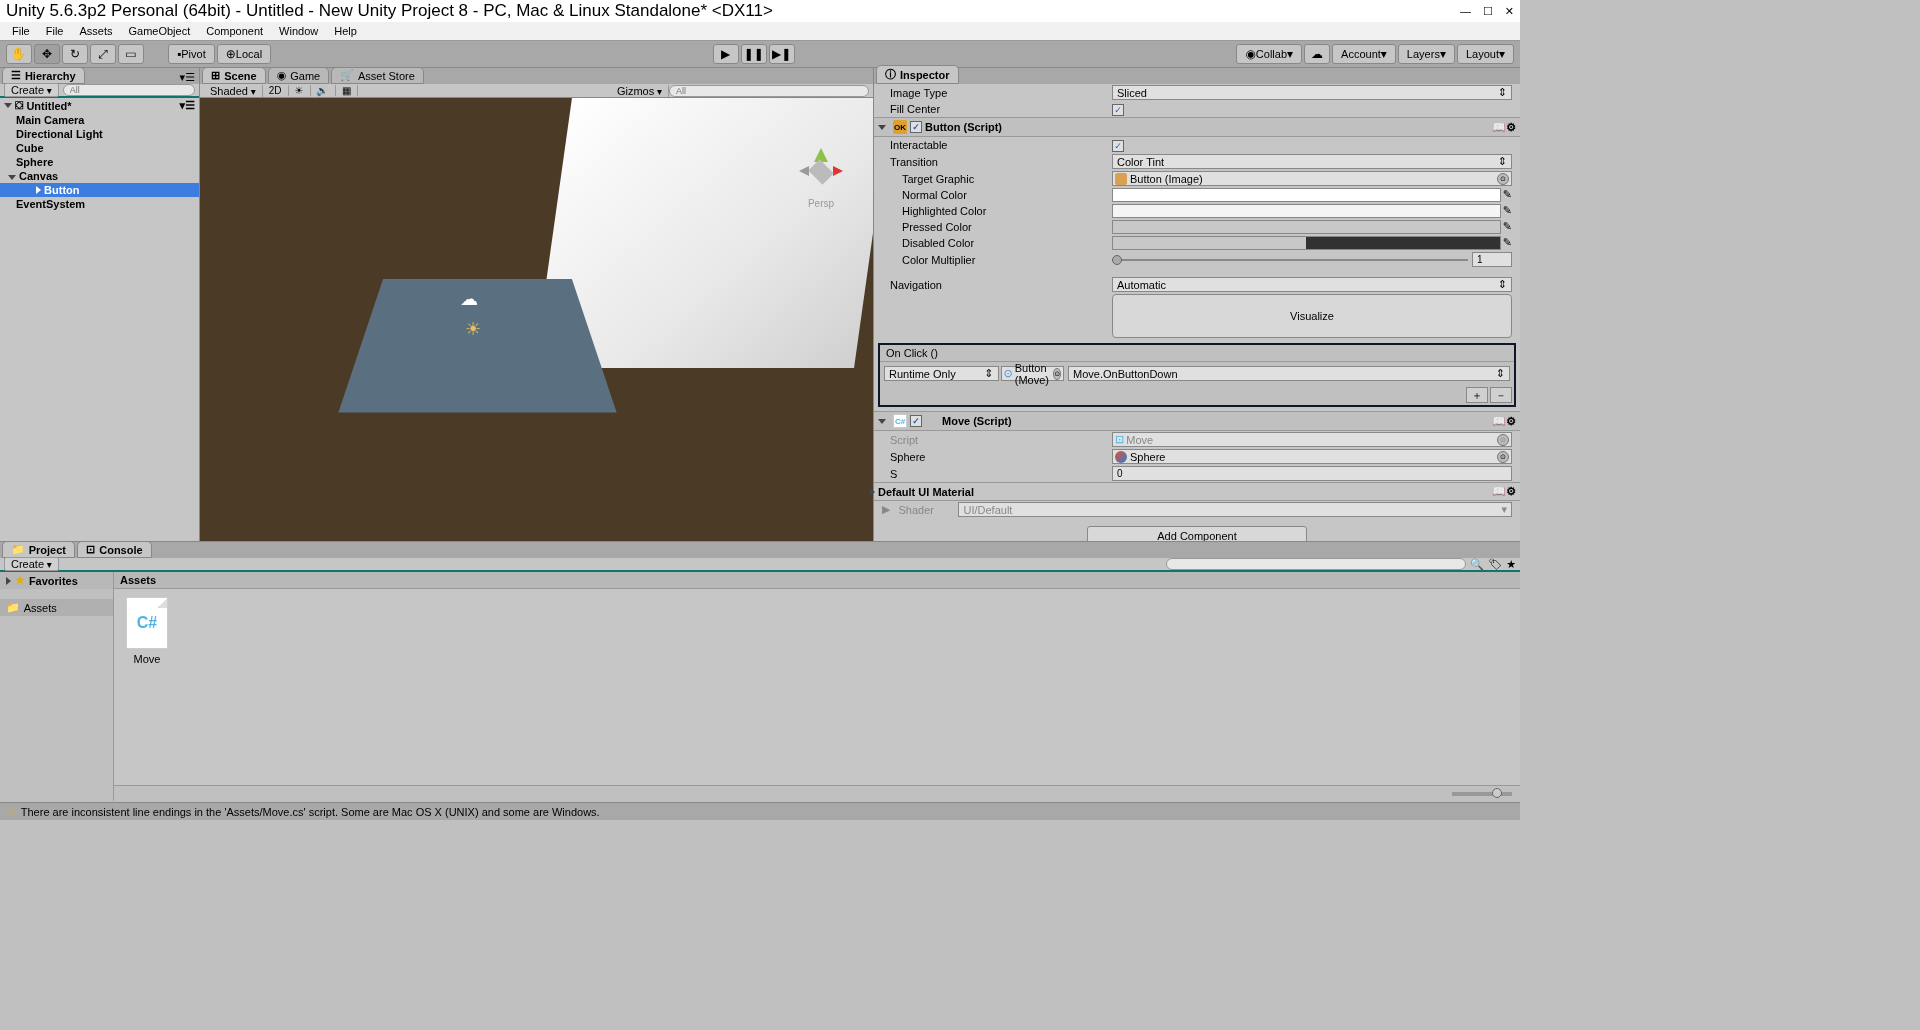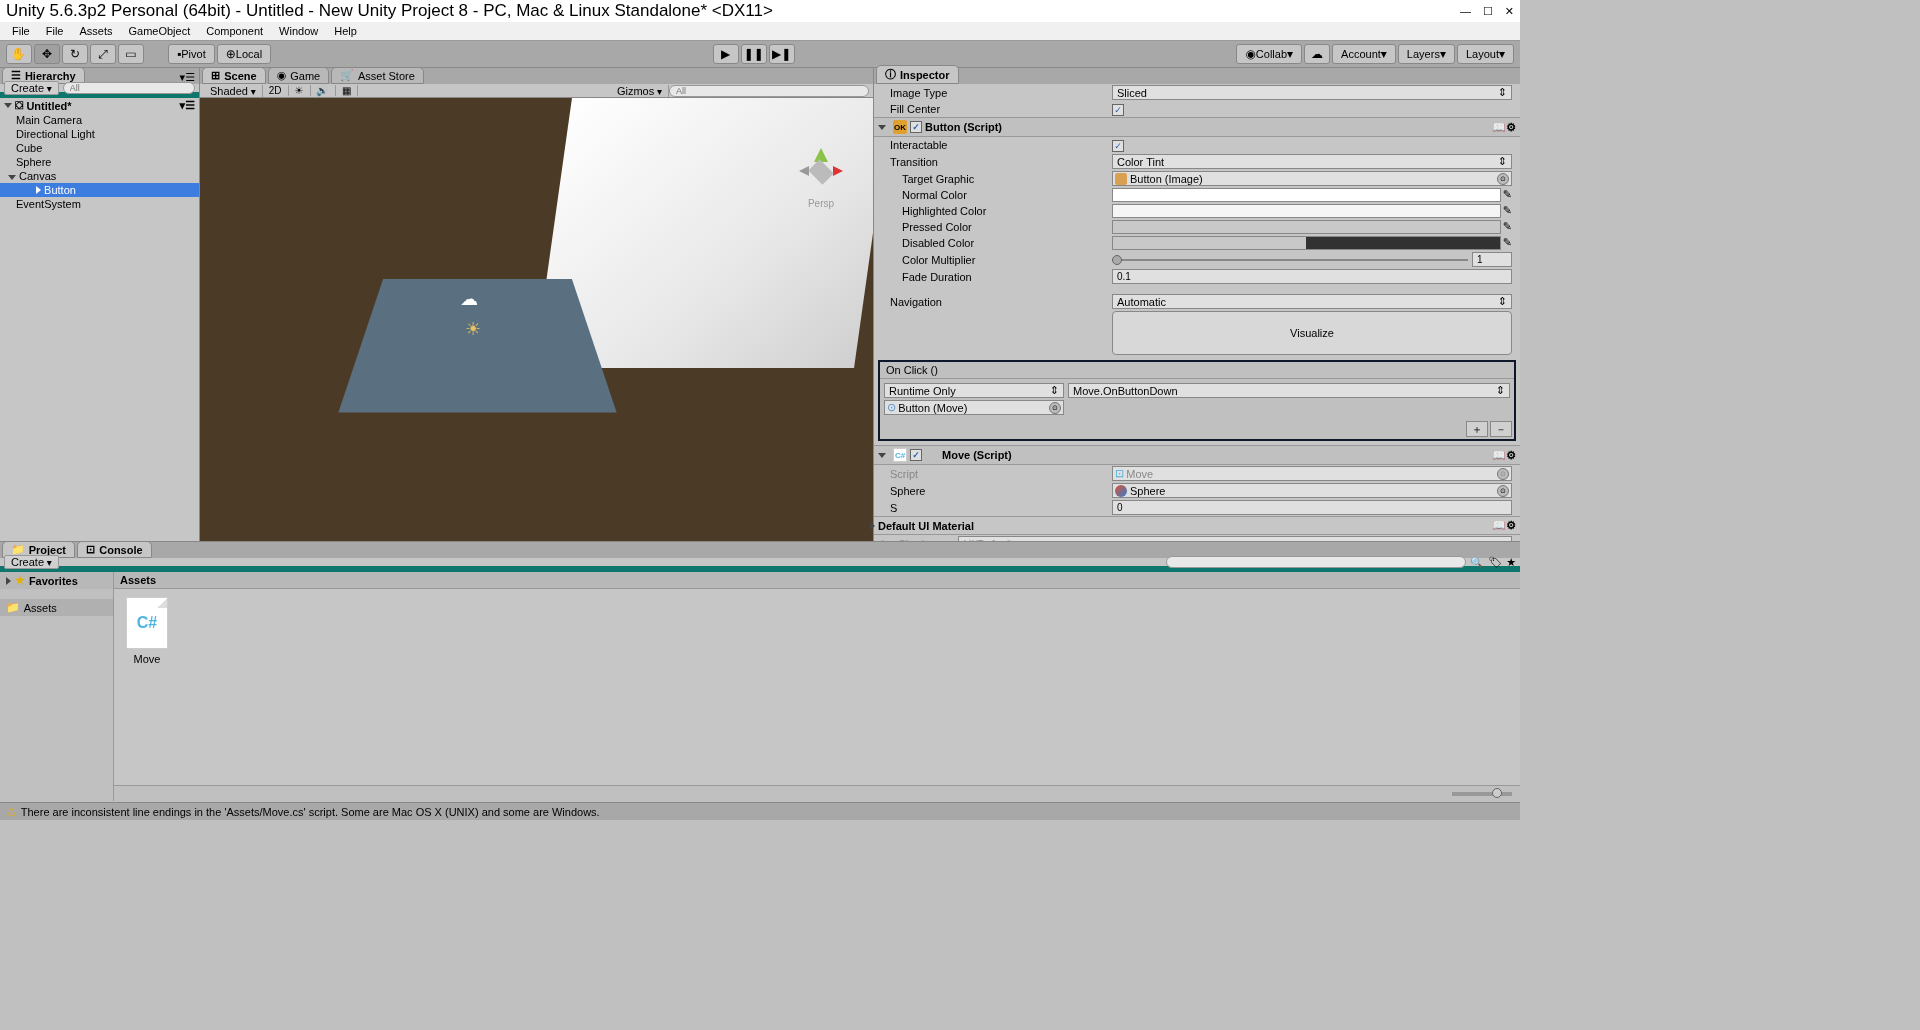--- a/index.html
+++ b/index.html
@@ -11,25 +11,25 @@
 .menubar { background: #f0f0f0; height: 19px; display: flex; align-items: center; padding: 0 4px; border-bottom: 1px solid #999; }
 .menubar-item { padding: 0 8px; cursor: pointer; }
 .toolbar { background: #a8a8a8; height: 27px; display: flex; align-items: center; padding: 0 6px; justify-content: space-between; border-bottom: 1px solid #888; }
 .toolbar-group { display: flex; gap: 2px; align-items: center; }
 .toolbar-btn { background: #c6c6c6; border: 1px solid #888; border-radius: 3px; width: 26px; height: 20px; display: inline-flex; align-items: center; justify-content: center; cursor: pointer; font-size: 12px; }
 .toolbar-btn-wide { width: auto; padding: 0 8px; }
 .main-area { display: flex; height: 473px; }
 .left-col { width: 200px; display: flex; flex-direction: column; border-right: 1px solid #888; }
 .panel-tab { background: #c6c6c6; border: 1px solid #888; border-radius: 5px 5px 0 0; padding: 1px 8px; display: flex; align-items: center; gap: 4px; font-weight: bold; font-size: 11px; }
 .panel-tabs-row { display: flex; background: #a8a8a8; height: 16px; align-items: flex-end; padding-left: 2px; }
-.panel-header { background: #c6c6c6; height: 14px; display: flex; align-items: center; padding: 0 4px; border-bottom: 6px solid #0f766e; }
+.panel-header { background: #c6c6c6; height: 14px; display: flex; align-items: center; padding: 0 4px; border-bottom: 2px solid #0f766e; }
 .panel-header-btn { background: #d0d0d0; border: 1px solid #999; padding: 0 6px; margin-right: 4px; cursor: pointer; font-size: 10px; border-radius: 2px; }
 .search-field { flex: 1; background: #e8e8e8; border: 1px solid #999; border-radius: 8px; padding: 0 6px; height: 12px; font-size: 9px; color: #888; }
 .hierarchy-tree { background: #c6c6c6; flex: 1; overflow: auto; }
-.tree-item { padding: 1px 4px 1px 16px; cursor: pointer; }
+.tree-item { padding: 1px 4px 1px 16px; cursor: pointer; font-weight: bold; }
 .tree-item.root { padding-left: 4px; font-weight: bold; display: flex; align-items: center; gap: 3px; }
 .tree-item.selected { background: #3e7de0; color: #fff; }
 .tree-item.nested { padding-left: 36px; }
 .center-col { flex: 1; display: flex; flex-direction: column; background: #383838; }
 .scene-tabs { display: flex; background: #a8a8a8; height: 16px; align-items: flex-end; padding-left: 2px; gap: 2px; }
 .scene-tabs .panel-tab { background: #b8b8b8; font-weight: normal; }
 .scene-tabs .panel-tab.active { background: #c6c6c6; font-weight: bold; }
 .scene-toolbar { background: #c6c6c6; height: 14px; display: flex; align-items: center; padding: 0 4px; border-bottom: 1px solid #888; }
 .scene-toolbar-item { padding: 0 6px; border-right: 1px solid #999; font-size: 10px; cursor: pointer; }
 .scene-view { flex: 1; background: linear-gradient(180deg, #4b3a26 0%, #4b3a26 100%); position: relative; overflow: hidden; }
@@ -48,21 +48,21 @@
 .component-header { background: #c0c0c0; display: flex; align-items: center; padding: 2px 4px; border-top: 1px solid #999; border-bottom: 1px solid #999; font-weight: bold; cursor: pointer; }
 .component-header .foldout { margin-right: 4px; }
 .color-swatch { width: 100%; height: 14px; border: 1px solid #888; }
 .slider-row { display: flex; align-items: center; gap: 4px; }
 .slider-track { flex: 1; height: 2px; background: #888; position: relative; }
 .slider-thumb { position: absolute; left: 0; top: -4px; width: 10px; height: 10px; background: #aaa; border-radius: 50%; border: 1px solid #666; }
 .visualize-btn { width: 100%; background: #d8d8d8; border: 1px solid #888; padding: 15px; text-align: center; cursor: pointer; border-radius: 4px; }
 .onclick-section { border: 2px solid #0f172a; margin: 4px; background: #c0c0c0; }
 .onclick-header { padding: 2px 6px; border-bottom: 1px solid #999; }
 .onclick-body { padding: 4px; display: flex; gap: 4px; }
-.onclick-left { width: 180px; display: flex; flex-direction: column; gap: 2px; }
+.onclick-left { width: 180px; display: flex; gap: 2px; }
 .onclick-right { flex: 1; }
 .onclick-footer { display: flex; justify-content: flex-end; padding: 2px; gap: 2px; }
 .small-btn { width: 22px; height: 16px; background: #d0d0d0; border: 1px solid #888; display: inline-flex; align-items: center; justify-content: center; cursor: pointer; }
 .add-component-btn { display: block; width: 220px; margin: 8px auto; background: #d8d8d8; border: 1px solid #888; padding: 3px; text-align: center; cursor: pointer; border-radius: 3px; }
 .bottom-area { display: flex; height: 260px; border-top: 1px solid #888; }
 .project-col { flex: 1; display: flex; flex-direction: column; background: #c6c6c6; }
 .project-tabs { display: flex; background: #a8a8a8; height: 16px; align-items: flex-end; padding-left: 2px; gap: 2px; }
 .project-body { flex: 1; display: flex; }
 .project-tree { width: 114px; border-right: 1px solid #999; background: #c0c0c0; }
 .project-tree-item { padding: 2px 6px; cursor: pointer; display: flex; align-items: center; gap: 4px; }
@@ -262,24 +262,20 @@
       </div>
       <div class="inspector-row">
         <span class="inspector-label" style="padding-left:20px;">Color Multiplier</span>
         <div class="inspector-value slider-row">
           <div class="slider-track">
               <div class="slider-thumb"></div>
             </div>
           <input class="inspector-field" style="width: 40px;" value="1">
         </div>
       </div>
-      <div class="inspector-row">
-        <span class="inspector-label" style="padding-left:20px;">Fade Duration</span>
-        <div class="inspector-value"><input class="inspector-field" value="0.1" style=""></div>
-      </div>
       <div style="height:8px;"></div>
       <div class="inspector-row">
         <span class="inspector-label">Navigation</span>
         <div class="inspector-value">
             <div class="inspector-dropdown">
               <span>Automatic</span>
               <span>⇕</span>
             </div>
           </div>
       </div>

